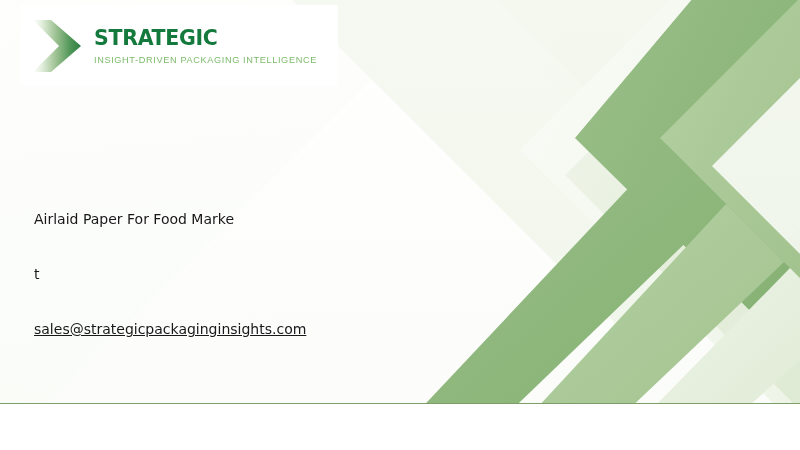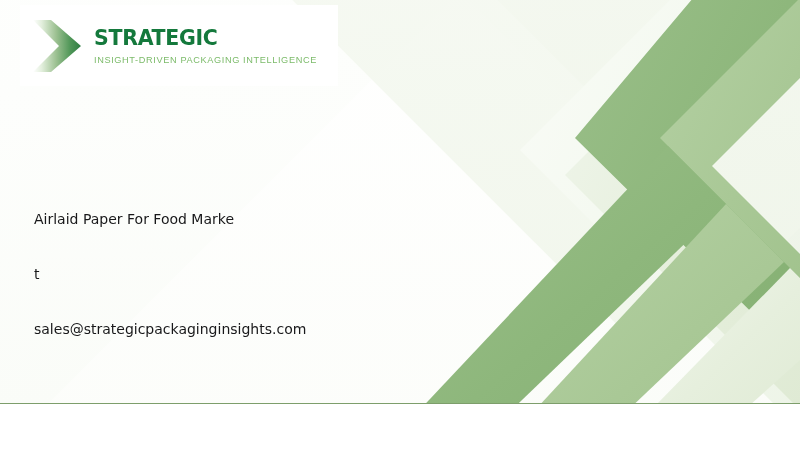--- a/index.html
+++ b/index.html
@@ -122,21 +122,21 @@
     width: 420px;
   }
   .copy-line {
     font-family: "DejaVu Sans", "Liberation Sans", sans-serif;
     font-size: 14px;
     line-height: 1;
     color: #18181a;
     margin: 0 0 41px 0;
     white-space: nowrap;
   }
-  .copy-line:last-child { margin-bottom: 0; }
+  .copy-line:last-child { margin-bottom: 0; text-decoration: underline; }
 </style>
 </head>
 <body>
 
 <div class="slide">
 
   <div class="bg-base"></div>
   <div class="bg-panel-a"></div>
   <div class="bg-panel-b"></div>
   <div class="bg-panel-c"></div>

